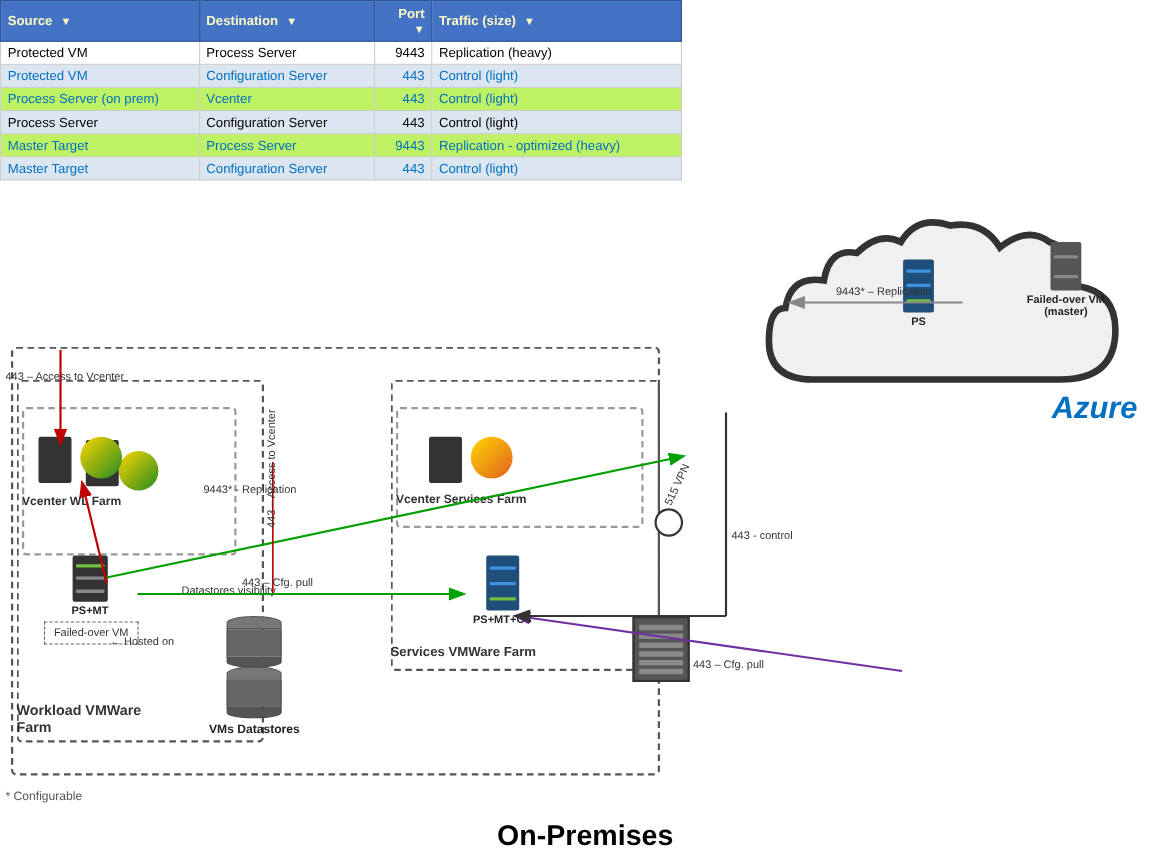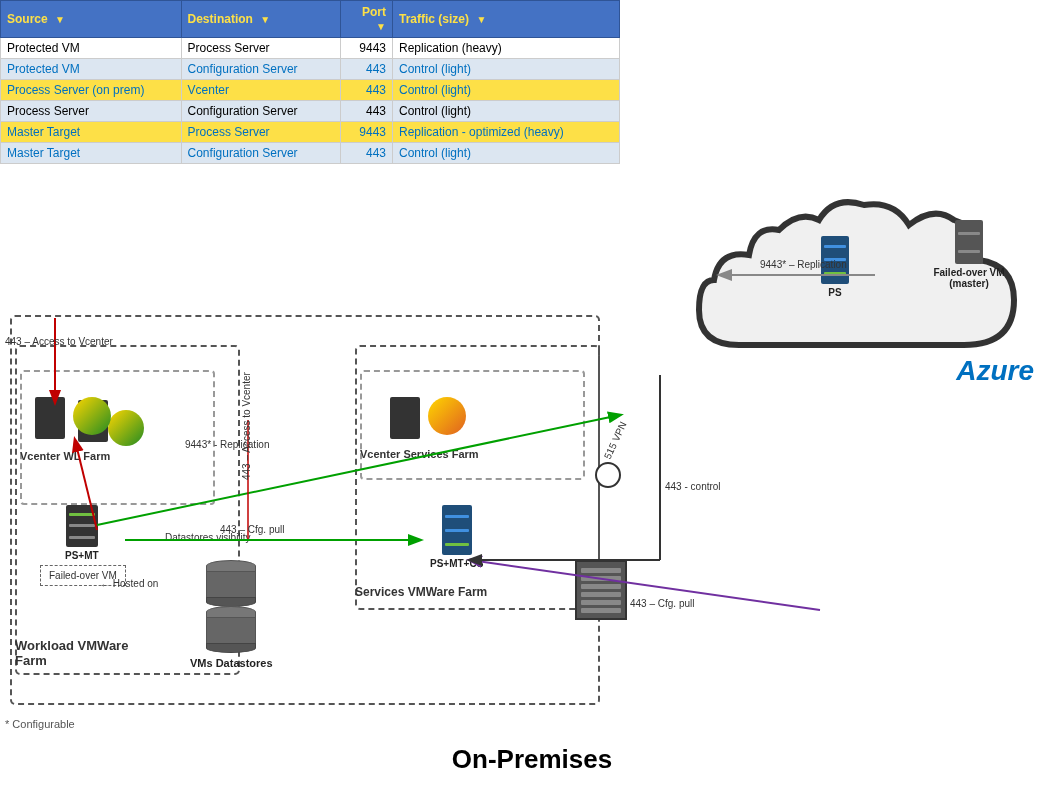--- a/index.html
+++ b/index.html
@@ -19,35 +19,35 @@
       left: 0;
       width: 620px;
     }
     table {
       border-collapse: collapse;
       width: 100%;
       font-size: 12px;
     }
     thead tr {
       background: #4472c4;
-      color: #fde047;
+      color: #fef9c3;
     }
     thead th {
       padding: 4px 6px;
       text-align: left;
       border: 1px solid #2f5496;
       font-weight: bold;
     }
     thead th .sort-arrow {
       display: inline-block;
       margin-left: 4px;
       font-size: 10px;
     }
     tbody tr {
-      background: #fde047;
+      background: #bef264;
     }
     tbody tr:nth-child(even) {
       background: #dce6f1;
     }
     tbody td {
       padding: 3px 6px;
       border: 1px solid #ccc;
     }
     .col-source { width: 175px; }
     .col-dest { width: 155px; }

